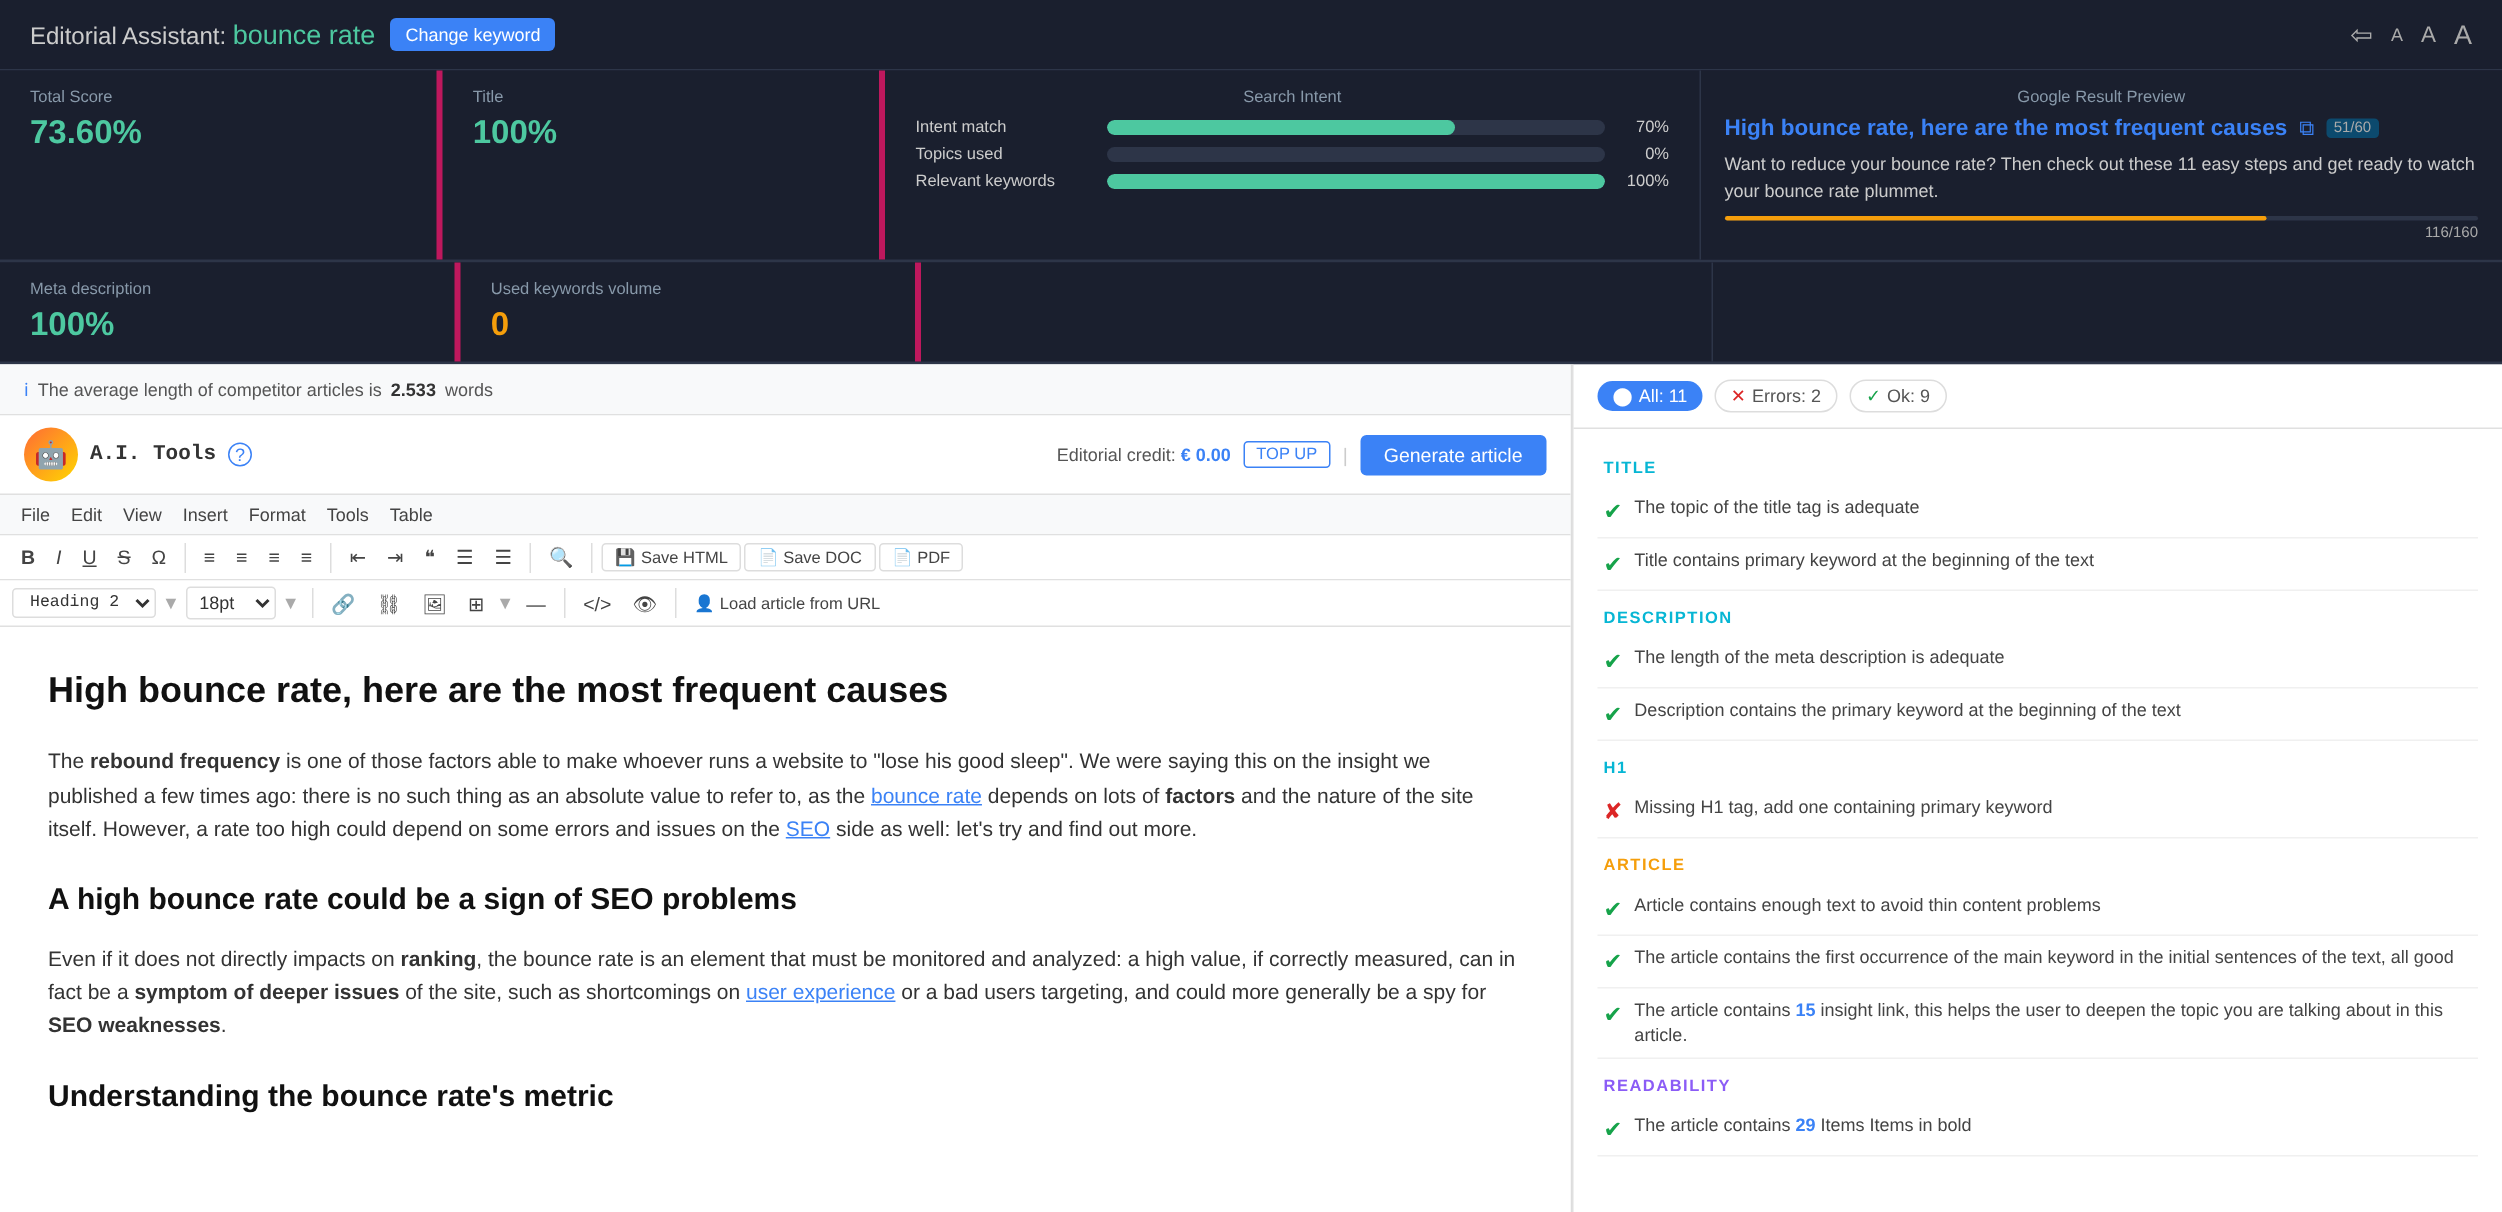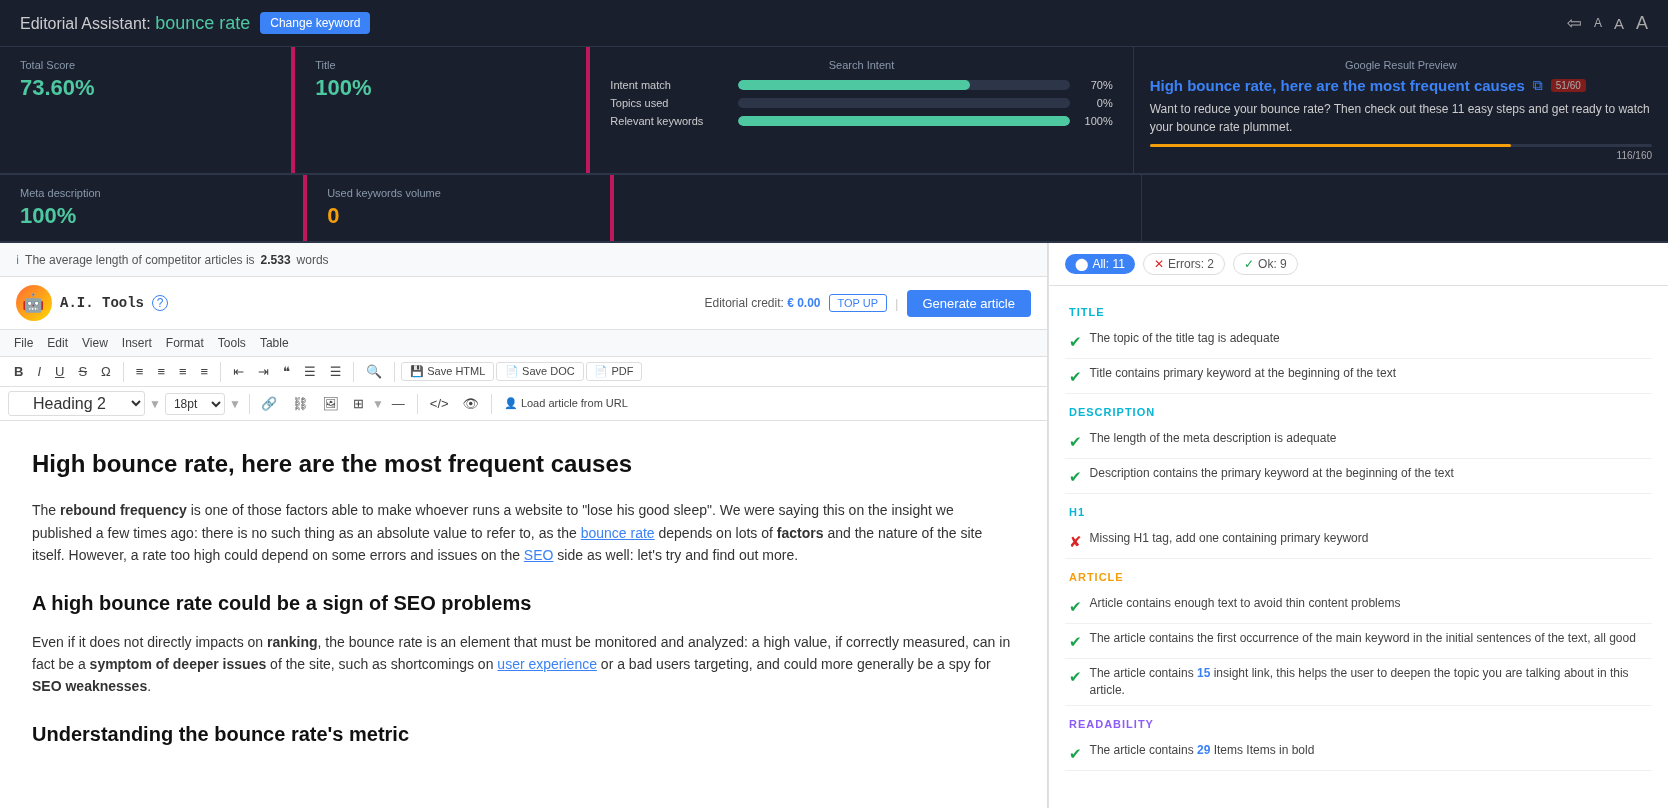--- a/index.html
+++ b/index.html
@@ -61,21 +61,21 @@
     .intent-pct { font-size: 11px; color: #ccc; width: 35px; text-align: right; flex-shrink: 0; }
 
     
     .google-preview-card {
       flex: 2;
       padding: 12px 16px;
       background: #1a1f2e;
     }
     .google-preview-title { font-size: 11px; color: #8899aa; text-align: center; margin-bottom: 6px; }
     .google-preview-link { color: #3b82f6; font-size: 15px; font-weight: bold; cursor: pointer; display: flex; align-items: center; gap: 8px; }
-    .char-badge { font-size: 10px; color: #aaa; background: #7f1d1d; padding: 1px 5px; border-radius: 3px; }
+    .char-badge { font-size: 10px; color: #aaa; background: #0c4a6e; padding: 1px 5px; border-radius: 3px; }
     .google-preview-desc { font-size: 12px; color: #ccc; margin-top: 6px; line-height: 1.5; }
     .char-bar-bg { height: 3px; background: #2d3548; border-radius: 2px; margin-top: 8px; position: relative; }
     .char-bar-fill { height: 100%; background: #f59e0b; border-radius: 2px; }
     .char-count { font-size: 10px; color: #aaa; text-align: right; margin-top: 3px; }
 
     
     .main-area {
       display: flex;
       height: calc(808px - 200px);
       background: #f0f2f5;
@@ -148,21 +148,21 @@
     .fmt-btn {
       background: none;
       border: none;
       padding: 3px 6px;
       cursor: pointer;
       color: #444;
       font-size: 13px;
       border-radius: 3px;
     }
     .fmt-separator { width: 1px; height: 20px; background: #ddd; margin: 0 4px; }
-    .heading-select { border: 1px solid #ddd; border-radius: 3px; padding: 2px 20px; font-size: 16px; color: #333; background: #fff; cursor: pointer; }
+    .heading-select { border: 1px solid #ddd; border-radius: 3px; padding: 2px 7px; font-size: 11px; color: #333; background: #fff; cursor: pointer; font-family: Liberation Mono, monospace; }
     .size-select { border: 1px solid #ddd; border-radius: 3px; padding: 2px 4px; font-size: 12px; color: #333; background: #fff; cursor: pointer; width: 60px; }
 
     
     .editor-content {
       flex: 1;
       padding: 24px 32px;
       overflow-y: auto;
       background: #fff;
       font-size: 14px;
       line-height: 1.6;

